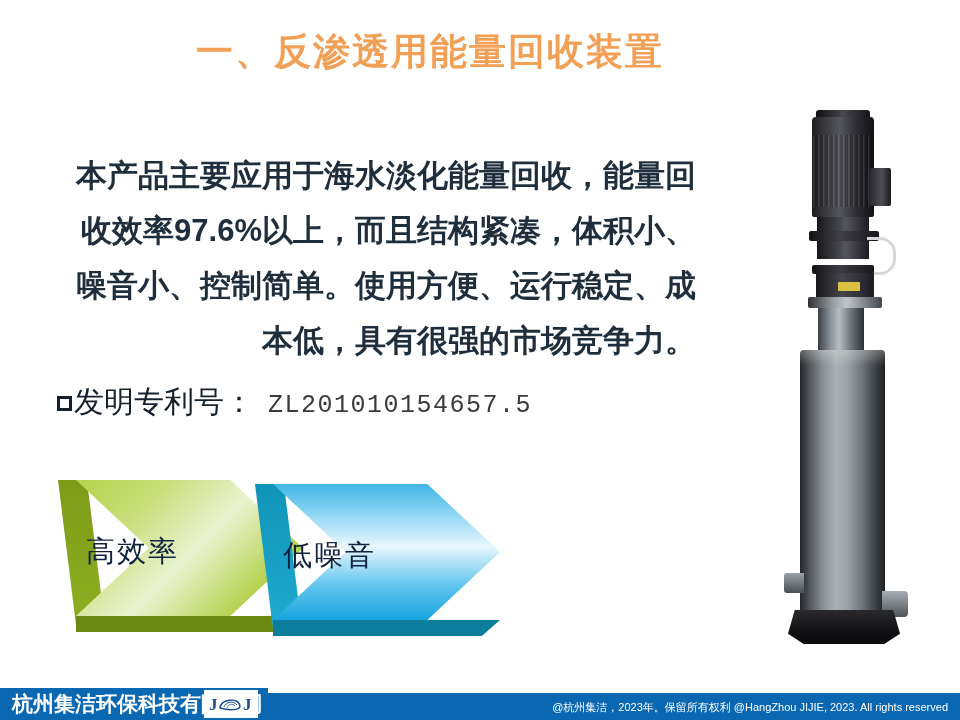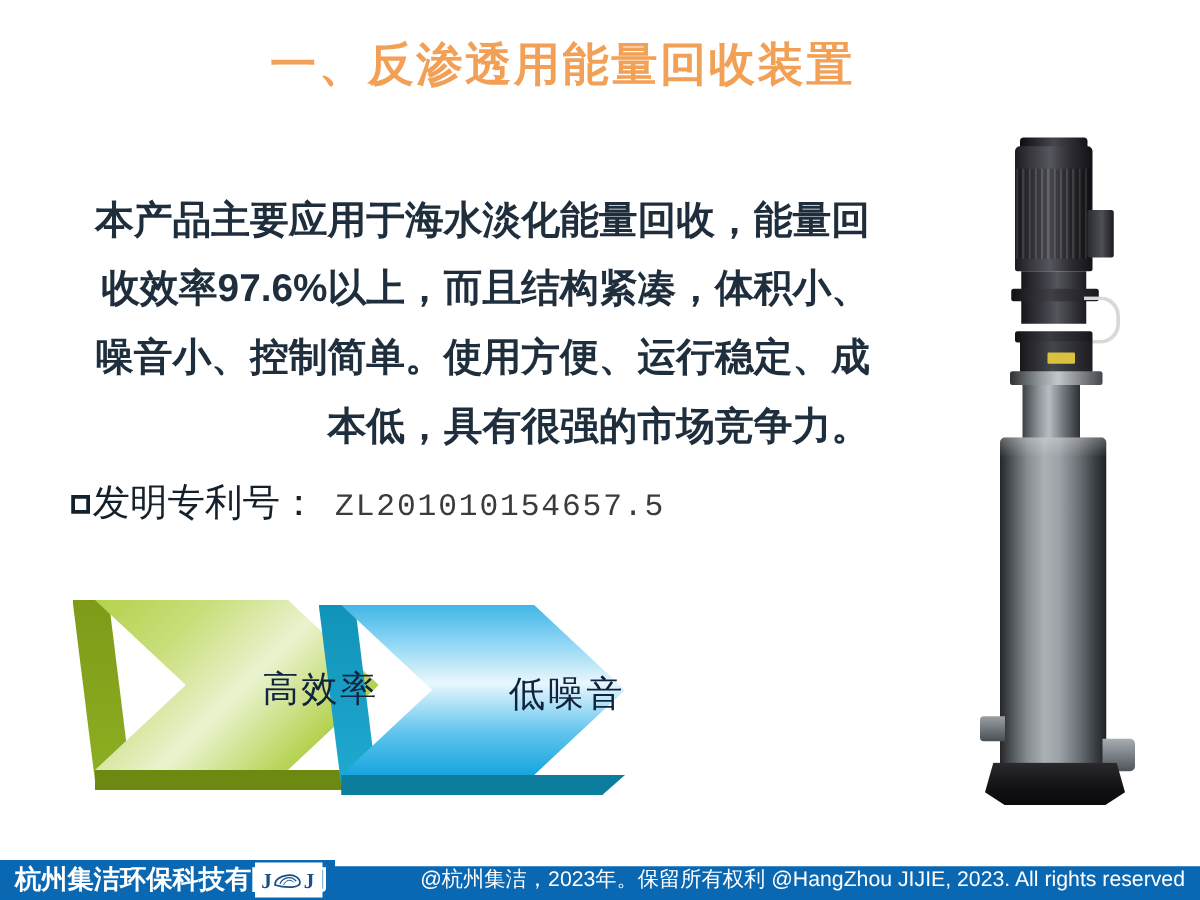--- a/index.html
+++ b/index.html
@@ -27,21 +27,20 @@
     left: 0;
     top: 30px;
     width: 860px;
     text-align: center;
     font-size: 37px;
     font-weight: bold;
     color: #F2A055;
     letter-spacing: 2px;
     line-height: 1.2;
     white-space: nowrap;
-    padding-left: 20px;
   }
 
   
   .body-block {
     position: absolute;
     left: 56px;
     top: 148px;
     width: 640px;
   }
   .body-text {
@@ -122,21 +121,21 @@
     top: 144px;
     width: 227px;
     height: 16px;
     clip-path: polygon(0% 0%, 100% 0%, 92% 100%, -8% 100%);
   }
   .chev .label {
     position: absolute;
     top: 50%;
     transform: translateY(-50%);
     width: 100%;
-    text-align: right;
+    text-align: left;
     font-family: Liberation Sans, sans-serif;
     font-size: 29px;
     color: #10243f;
     letter-spacing: 2px;
     padding-left: 28px;
     box-sizing: border-box;
     z-index: 5;
   }
 
   
@@ -364,21 +363,21 @@
     background: #ffffff;
     display: flex;
     align-items: center;
     justify-content: center;
   }
   .footer-logo svg { display: block; }
   .footer-copyright {
     position: absolute;
     right: 12px;
     bottom: 5px;
-    font-size: 17px;
+    font-size: 11px;
     color: #ffffff;
     white-space: nowrap;
     letter-spacing: 0px;
   }
 </style>
 </head>
 <body>
 
 <div class="slide">
 

